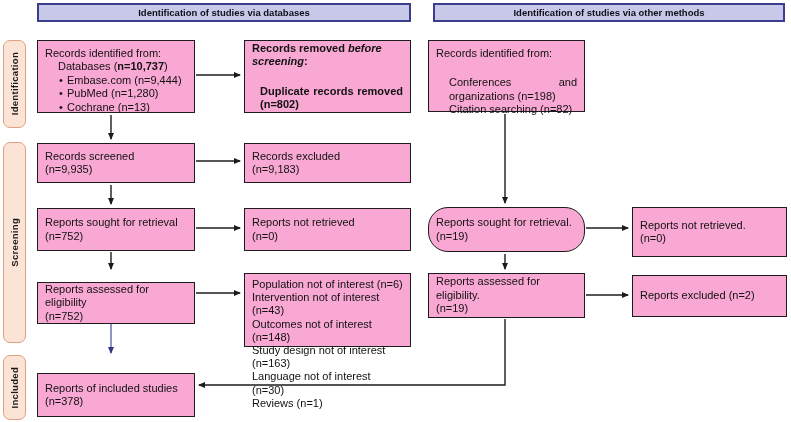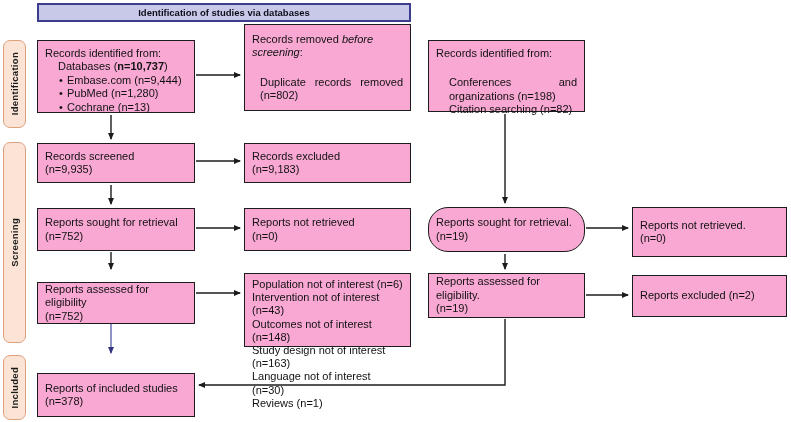--- a/index.html
+++ b/index.html
@@ -60,20 +60,23 @@
       <line x1="586" y1="228" x2="628" y2="228" marker-end="url(#mB)"></line>
       <line x1="586" y1="295" x2="628" y2="295" marker-end="url(#mB)"></line>
       <polyline points="505,319 505,385 199,385" marker-end="url(#mB)"></polyline>
     </g>
     <line x1="111" y1="317" x2="111" y2="353" stroke="#6a6fb5" stroke-width="1.5" marker-end="url(#mU)"></line>
   </svg>
 
   <div class="hdr" style="left:37px;top:3px;width:374px;height:19px;">
     <span>Identification of studies via databases</span>
   </div>
+  <div class="hdr" style="left:433px;top:3px;width:352px;height:19px;">
+    <span>Identification of studies via other methods</span>
+  </div>
 
   <div class="side" style="left:3px;top:40px;width:23px;height:88px;">
     <span>Identification</span>
   </div>
   <div class="side" style="left:3px;top:142px;width:23px;height:201px;">
     <span>Screening</span>
   </div>
   <div class="side" style="left:3px;top:355px;width:23px;height:65px;">
     <span>Included</span>
   </div>
@@ -109,21 +112,21 @@
     </div>
   </div>
 
   <div class="bx" style="left:37px;top:373px;width:158px;height:44px;">
     <div class="bi vc">
       <div>Reports of included studies</div>
       <div>(n=378)</div>
     </div>
   </div>
 
-  <div class="bx" style="left:244px;top:24px;width:167px;height:87px;">
+  <div class="bx" style="left:244px;top:40px;width:167px;height:73px;font-weight:bold;">
     <div class="bi vc">
       <div><span>Records removed </span><i>before screening</i><span>:</span></div>
       <div class="ind2 just">
           <span>Duplicate</span>
           <span>records</span>
           <span>removed</span>
         </div>
       <div class="ind2">(n=802)</div>
     </div>
   </div>

